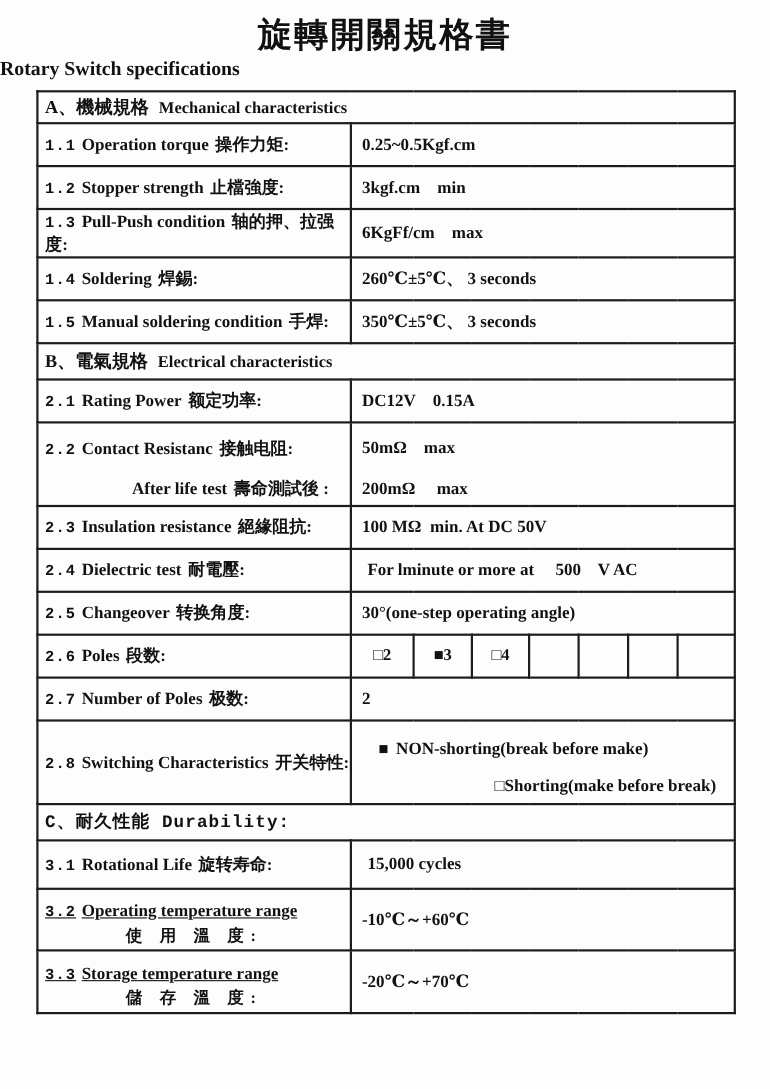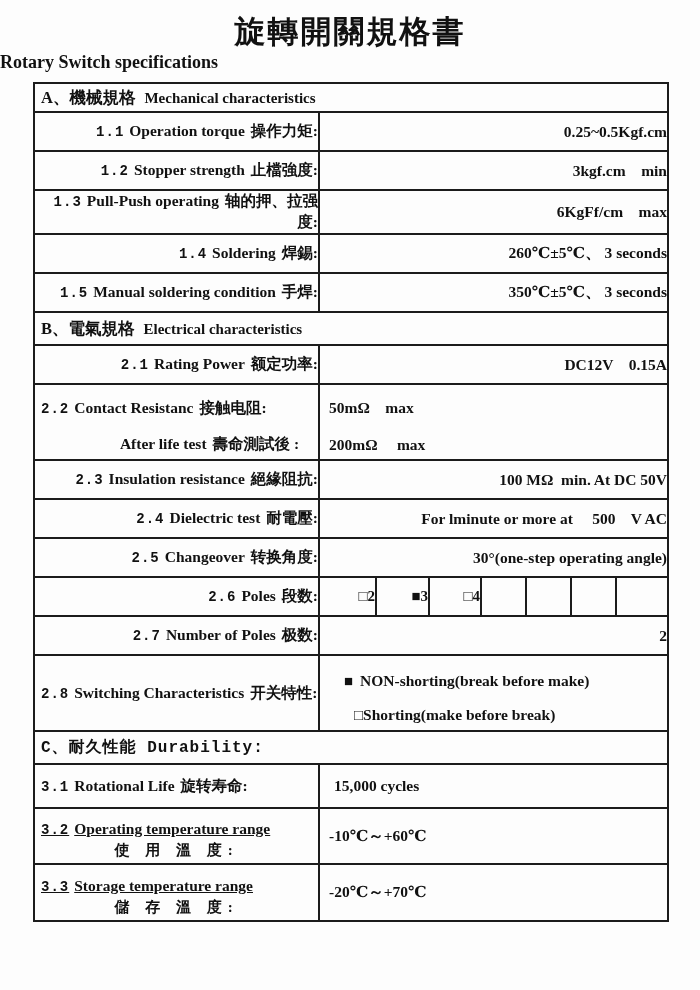--- a/index.html
+++ b/index.html
@@ -38,21 +38,21 @@
     border:2px solid #1c1c1c;
     padding:0;
     vertical-align:middle;
     font-weight:bold;
     font-size:15.5px;
   }
 
   
   tr.sec-a td { height:27px; }
   tr.sec-b td, tr.sec-c td { height:31px;border-radius:10px; }
-  tr.std td  { height:37px;text-align:right; }
+  tr.std td  { height:37px; }
   tr.r22 td  { height:74px; }
   tr.r28 td  { height:74px; }
   tr.r31 td  { height:42px; }
   tr.r32 td  { height:54px; }
   tr.r33 td  { height:55px;margin-top:21px; }
 
   .sec { padding-left:6px; }
   .sec-zh { font-size:16.5px; margin-right:9px; }
   .sec-en { font-size:15px; }
   .sec-mono { font-family:"Liberation Mono","DejaVu Sans Mono",monospace; font-size:16px; letter-spacing:1px; }
@@ -75,21 +75,21 @@
   .dbl-lbl .l2 { padding:15px 0 0 66px;text-align:center; }
   .dbl-val .v1 { padding:8px 0 0 9px; white-space:pre-wrap; }
   .dbl-val .v2 { padding:19px 0 0 9px; white-space:pre-wrap; }
 
   
   .pole-cell { text-align:center; font-size:15px; }
   .cb { font-size:15px; }
 
   
   .sw-val .sw1 { padding:10px 0 0 24px; }
-  .sw-val .sw2 { padding:16px 16px 0 34px; }
+  .sw-val .sw2 { padding:16px 16px 0 34px;text-align:right; }
   .sw-val .cb-sp { margin-right:7px; }
 
   
   .tmp-lbl .l1 { padding:8px 0 0 6px;text-decoration:underline; }
   .tmp-lbl .l2 { text-align:center; letter-spacing:6px; padding-top:3px; font-size:15px; }
 </style>
 </head>
 <body>
 
 <div class="page">
@@ -125,21 +125,21 @@
 
     <tr class="std">
       <td class="lbl">
         <span class="num">1.2</span><span class="en">Stopper strength</span><span class="zh">止檔強度:</span>
       </td>
       <td colspan="7" class="val">3kgf.cm    min</td>
     </tr>
 
     <tr class="std">
       <td class="lbl">
-        <span class="num">1.3</span><span class="en">Pull-Push operating</span><span class="zh">轴的押、拉强度:</span>
+        <span class="num">1.3</span><span class="en">Pull-Push condition</span><span class="zh">轴的押、拉强度:</span>
       </td>
       <td colspan="7" class="val">6KgFf/cm    max</td>
     </tr>
 
     <tr class="std">
       <td class="lbl">
         <span class="num">1.4</span><span class="en">Soldering</span><span class="zh">焊錫:</span>
       </td>
       <td colspan="7" class="val">260℃±5℃、 3 seconds</td>
     </tr>

